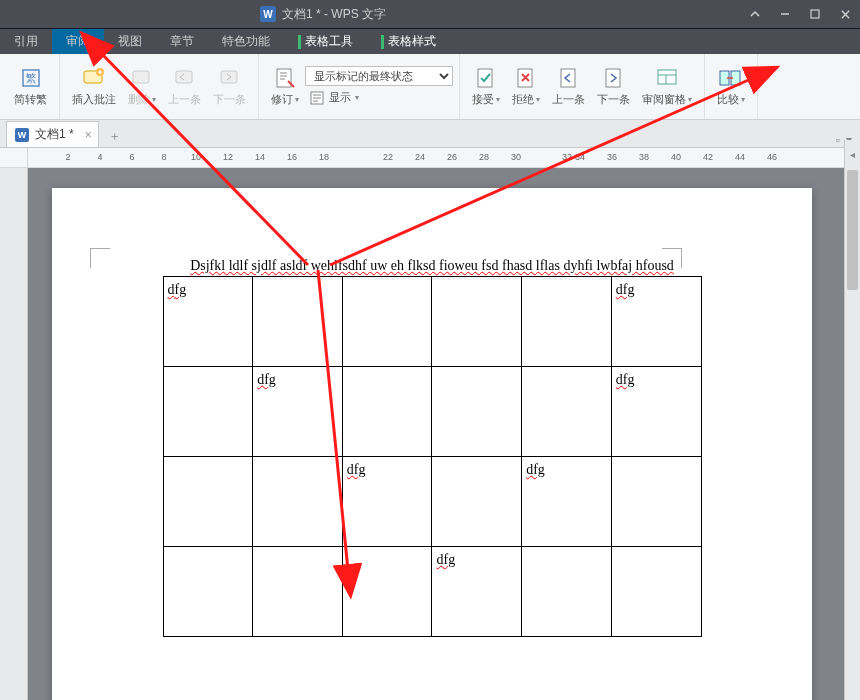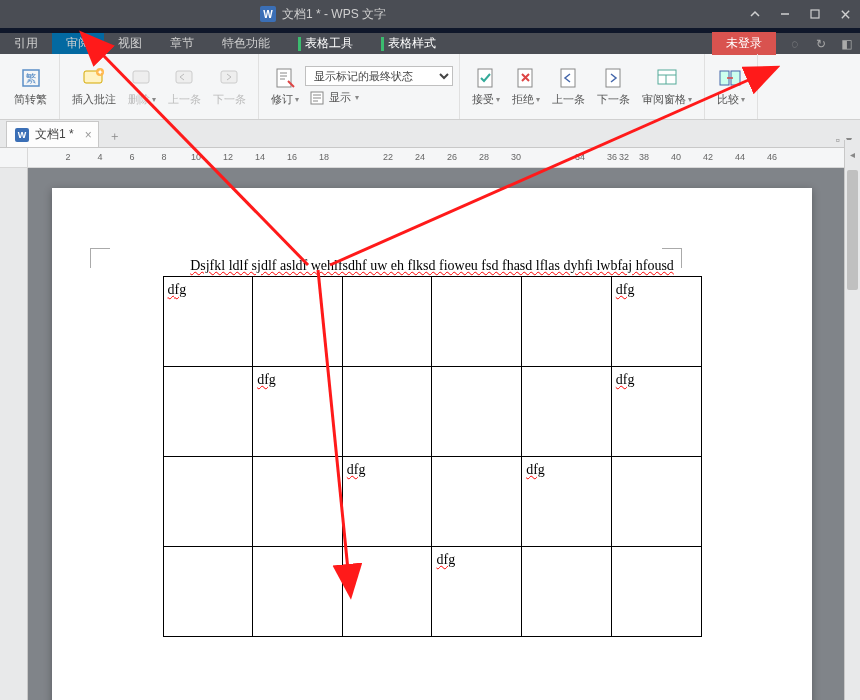--- a/index.html
+++ b/index.html
@@ -9,21 +9,21 @@
   .titlebar { height: 28px; background: #4a4d54; display: flex; align-items: center; color: #d0d0d0; }
   .titlebar-left { width: 260px; }
   .titlebar-center { flex: 1; display: flex; align-items: center; justify-content: flex-start; gap: 6px; }
   .titlebar-center .w-icon { width: 16px; height: 16px; background: #3b6fb6; border-radius: 2px; display: flex; align-items: center; justify-content: center; color: #fff; font-size: 10px; font-weight: bold; }
   .titlebar-right { display: flex; align-items: center; gap: 0; }
   .win-btn { width: 30px; height: 28px; display: flex; align-items: center; justify-content: center; color: #d0d0d0; cursor: pointer; }
   .win-btn svg { width: 12px; height: 12px; }
   .win-btn.close svg { width: 11px; height: 11px; }
   
   
-  .menubar { height: 26px; background: #4a4d54; display: flex; align-items: stretch; color: #d0d0d0; border-top: 5px solid #0f172a; }
+  .menubar { height: 26px; background: #4a4d54; display: flex; align-items: stretch; color: #d0d0d0; border-top: 1px solid #0f172a; }
   .menu-item { padding: 0 14px; display: flex; align-items: center; cursor: pointer; position: relative; }
   .menu-item.active { background: #0369a1; }
   .menu-item.special { color: #fff; }
   .menu-item.special::before { content: ""; width: 3px; height: 14px; background: #3bbb6f; margin-right: 4px; }
   .menubar-right { margin-left: auto; display: flex; align-items: center; }
   .login-btn { background: #d9534f; color: #fff; padding: 3px 14px; margin-right: 6px; cursor: pointer; }
   .menubar-icon { width: 26px; height: 26px; display: flex; align-items: center; justify-content: center; color: #aaa; cursor: pointer; }
   
   
   .ribbon { height: 66px; background: #f5f6f7; border-bottom: 1px solid #d0d0d0; display: flex; align-items: center; padding: 0 2px; gap: 0; }
@@ -123,26 +123,20 @@
     </div>
   <div class="menu-item">
       <span>特色功能</span>
     </div>
   <div class="menu-item special">
       <span>表格工具</span>
     </div>
   <div class="menu-item special">
       <span>表格样式</span>
     </div>
-  <div class="menubar-right">
-    <div class="login-btn"><span>未登录</span></div>
-    <div class="menubar-icon">◌</div>
-    <div class="menubar-icon">↻</div>
-    <div class="menubar-icon">◧</div>
-  </div>
 </div>
 
 <div class="ribbon">
   <div class="ribbon-group">
     <div class="ribbon-btn">
       <div class="icon-box">
           <svg width="22" height="22">
             <rect x="3" y="3" width="16" height="16" fill="none" stroke="#5b8fc7" stroke-width="1.5"></rect>
             <text x="11" y="15" text-anchor="middle" font-size="11" fill="#5b8fc7">繁</text>
           </svg>
@@ -319,21 +313,21 @@
       <span class="ruler-num" style="left: 200px;">12</span>
       <span class="ruler-num" style="left: 232px;">14</span>
       <span class="ruler-num" style="left: 264px;">16</span>
       <span class="ruler-num" style="left: 296px;">18</span>
       <span class="ruler-num" style="left: 328px; margin-top: 44px;">20</span>
       <span class="ruler-num" style="left: 360px;">22</span>
       <span class="ruler-num" style="left: 392px;">24</span>
       <span class="ruler-num" style="left: 424px;">26</span>
       <span class="ruler-num" style="left: 456px;">28</span>
       <span class="ruler-num" style="left: 488px;">30</span>
-      <span class="ruler-num" style="left: 548px; margin-left: 48px;">32</span>
+      <span class="ruler-num" style="left: 491px; margin-left: 48px;">32</span>
       <span class="ruler-num" style="left: 552px;">34</span>
       <span class="ruler-num" style="left: 584px;">36</span>
       <span class="ruler-num" style="left: 616px;">38</span>
       <span class="ruler-num" style="left: 648px;">40</span>
       <span class="ruler-num" style="left: 680px;">42</span>
       <span class="ruler-num" style="left: 712px;">44</span>
       <span class="ruler-num" style="left: 744px; text-align: right;">46</span>
     </div>
 </div>
 

